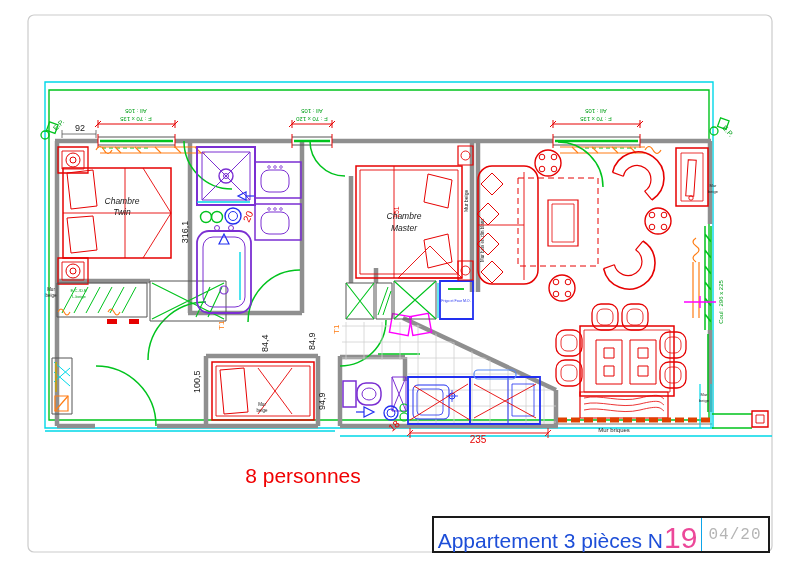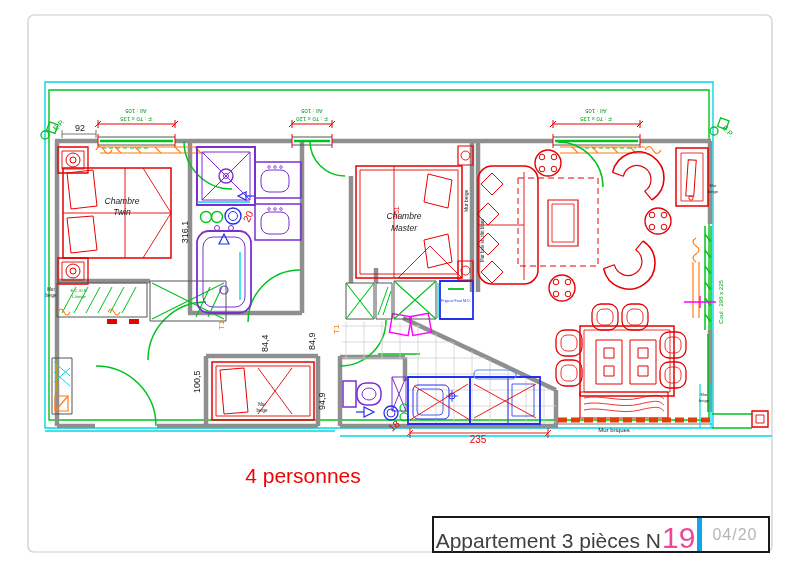--- a/index.html
+++ b/index.html
@@ -20,24 +20,24 @@
   text{font-family:"Liberation Sans",sans-serif;}
   .tk{fill:#1a1a1a;stroke:none}
   .tr{fill:#e60202;stroke:none}
   .tg{fill:#00a018;stroke:none}
   .tb{fill:#2230f0;stroke:none}
   .to{fill:#ff7d14;stroke:none}
   .it{font-style:italic}
   .title-block{position:absolute;left:432px;top:516px;width:338px;height:37px;
     border:2px solid #1a1a1a;background:#fff;display:flex;align-items:stretch;box-sizing:border-box;}
   .title-main{flex:1;display:flex;align-items:baseline;justify-content:center;gap:1px;padding-top:3px;}
-  .title-prefix{font-size:21px;color:#404040;}
+  .title-prefix{font-size:21px;color:#1d4ed8;}
   .title-number{font-size:30px;color:#ec4899;}
-  .date-cell{width:66px;border-left:5px solid #0ea5e9;display:flex;align-items:center;
-    justify-content:center;font-size:16px;color:#b5b5b5;letter-spacing:1px;}
+  .date-cell{width:66px;border-left:1px solid #0ea5e9;display:flex;align-items:center;
+    justify-content:center;font-size:16px;color:#b5b5b5;letter-spacing:1px;font-family:Liberation Mono, monospace;}
   .capacity{position:absolute;left:228px;top:464px;width:150px;text-align:center;
     font-size:21px;color:#f00102;}
 </style>
 </head>
 <body>
 
 <div class="page">
 
 <svg width="800" height="565" viewBox="0 0 800 565">
   <defs>
@@ -365,21 +365,21 @@
   <g>
     <path stroke="#e04000" stroke-width="5" fill="none" stroke-dasharray="9,4" d="M558,420 H712"></path>
     <path class="dk" stroke-width="0.8" d="M558,424 H712"></path>
     <text class="tk" x="614" y="432" font-size="6" text-anchor="middle">Mur briques</text>
     <path class="c" stroke-width="1.2" d="M700,384 V428 M711,384 V428"></path>
     <text class="tk" x="704" y="396" font-size="4" text-anchor="middle">Mur</text>
     <text class="tk" x="704" y="402" font-size="4" text-anchor="middle">beige</text>
   </g>
 </svg>
 
-<div class="capacity">4 personnes</div>
+<div class="capacity">8 personnes</div>
 
 <div class="title-block">
   <div class="title-main">
     <span class="title-prefix">Appartement 3 pièces N</span>
         <span class="title-number">19</span>
   </div>
   <div class="date-cell">04/20</div>
 </div>
 
 </div>

